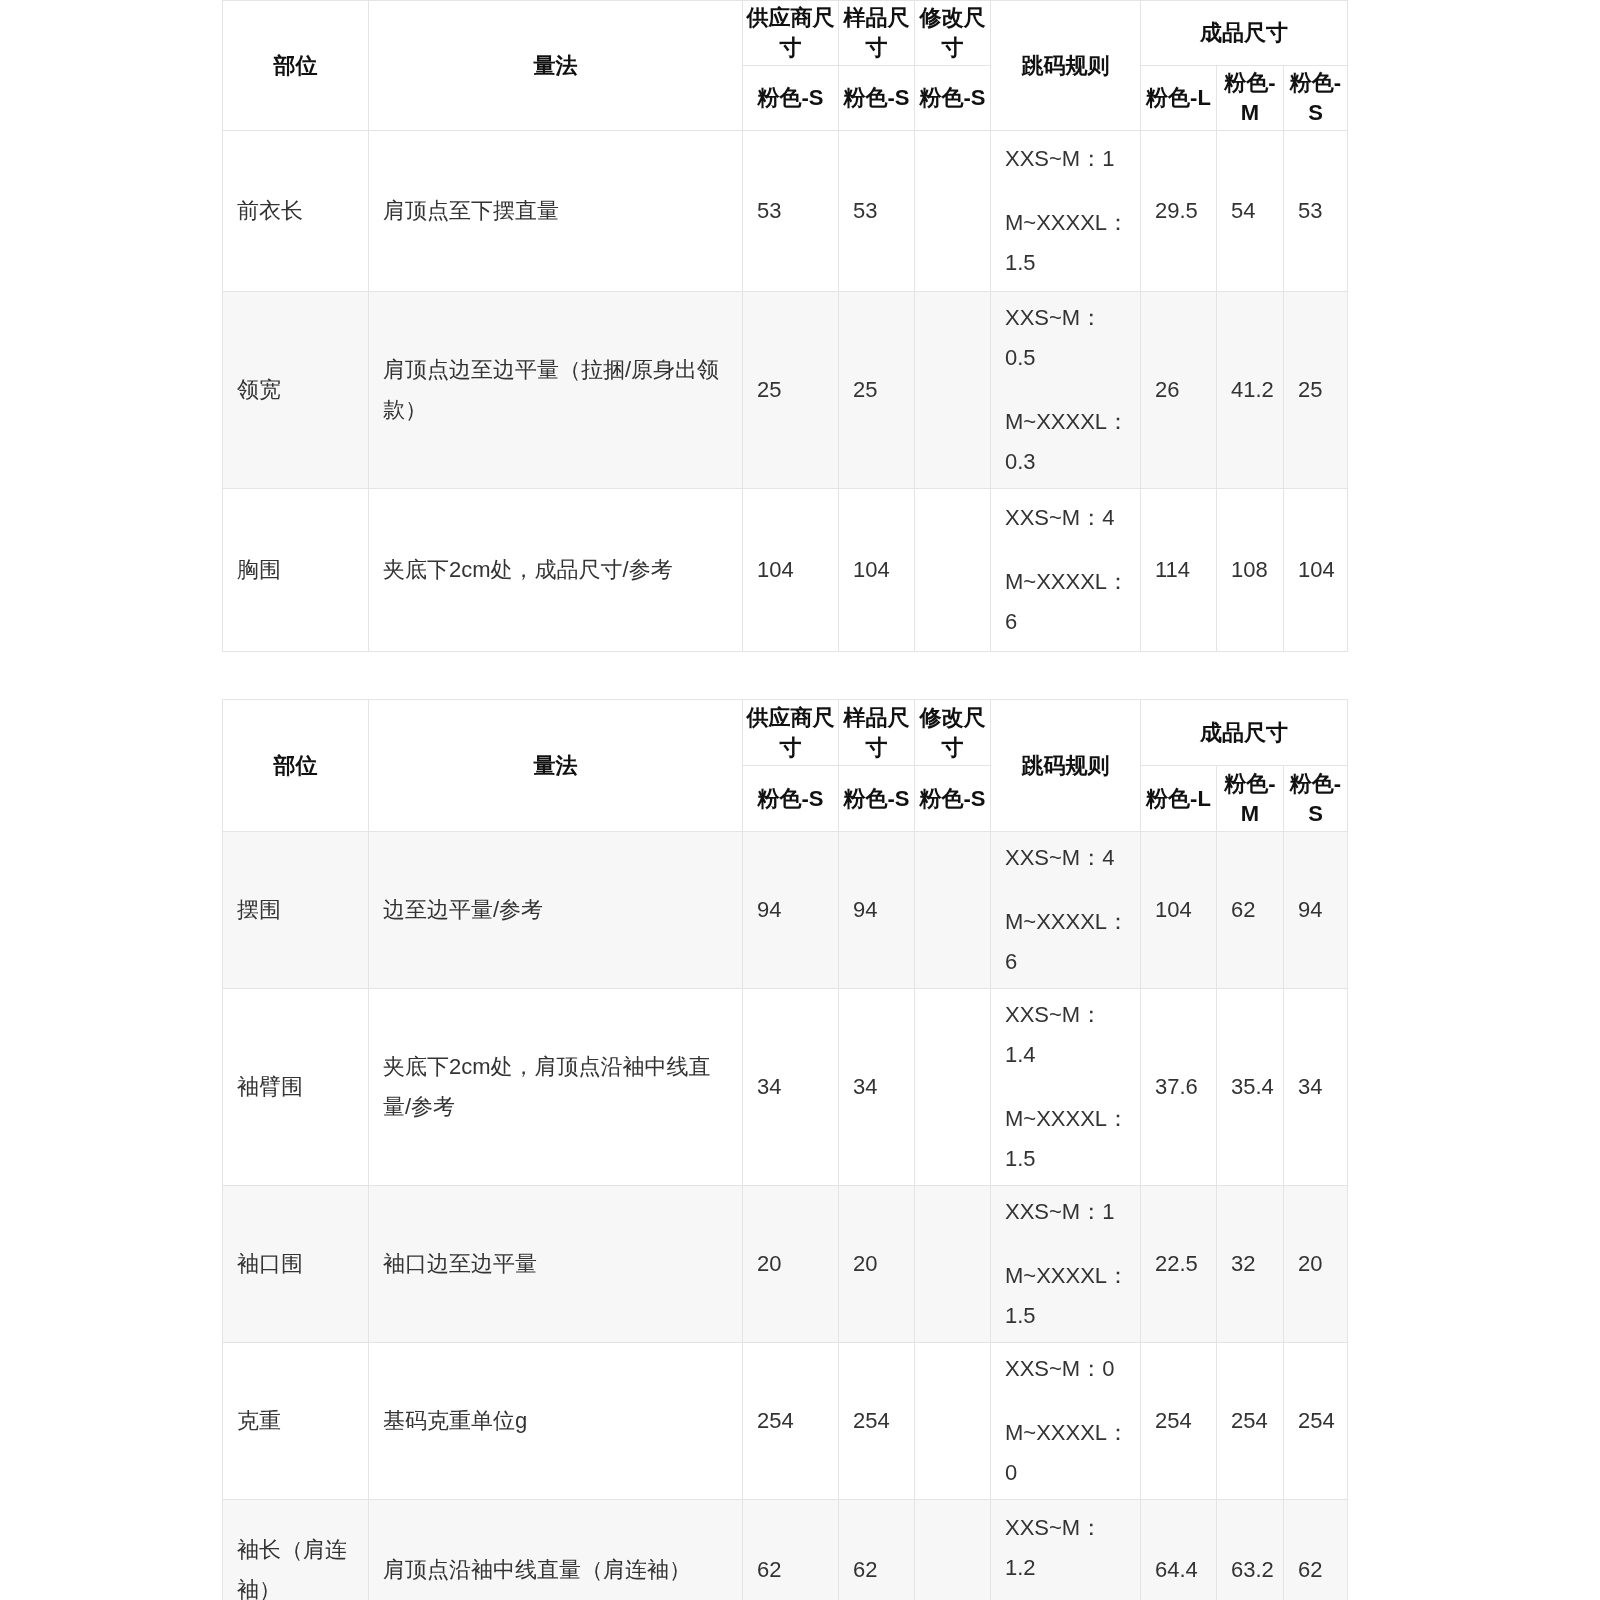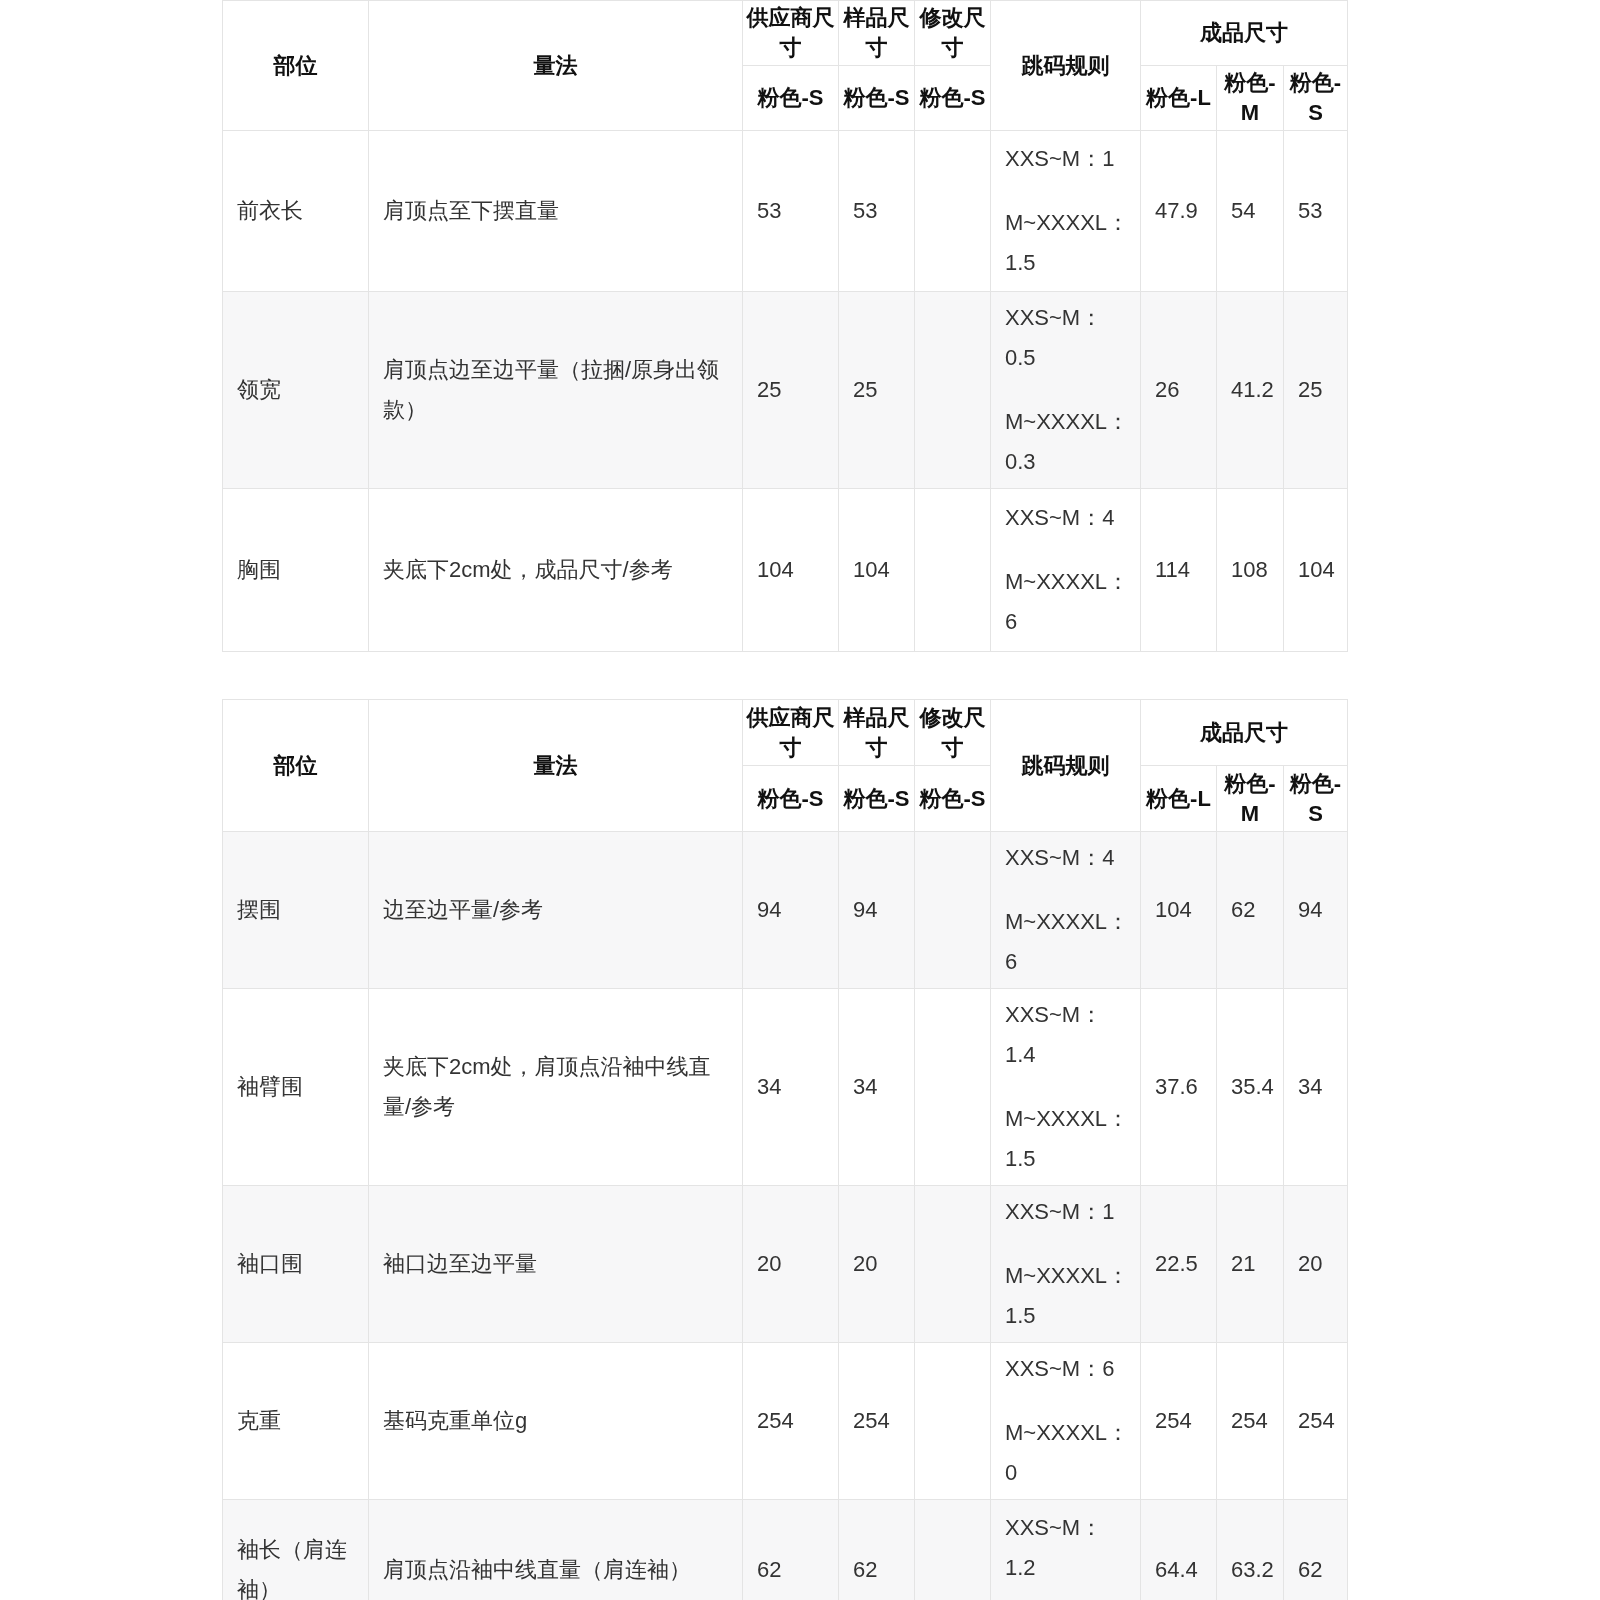--- a/index.html
+++ b/index.html
@@ -112,21 +112,21 @@
           <td class="measure">肩顶点至下摆直量</td>
           <td class="num">53</td>
           <td class="num">53</td>
           <td class="num"></td>
           <td class="jump">
             <div class="jwrap">
               <p>XXS~M：1</p>
               <p>M~XXXXL：1.5</p>
             </div>
           </td>
-          <td class="num">47.9</td>
+          <td class="num">29.5</td>
           <td class="num">54</td>
           <td class="num">53</td>
         </tr>
         <tr style="height: 181px;">
           <td class="part">领宽</td>
           <td class="measure">肩顶点边至边平量（拉捆/原身出领款）</td>
           <td class="num">25</td>
           <td class="num">25</td>
           <td class="num"></td>
           <td class="jump">
@@ -228,32 +228,32 @@
           <td class="num">20</td>
           <td class="num">20</td>
           <td class="num"></td>
           <td class="jump">
             <div class="jwrap">
               <p>XXS~M：1</p>
               <p>M~XXXXL：1.5</p>
             </div>
           </td>
           <td class="num">22.5</td>
-          <td class="num">21</td>
+          <td class="num">32</td>
           <td class="num">20</td>
         </tr>
         <tr style="height: 157px;">
           <td class="part">克重</td>
           <td class="measure">基码克重单位g</td>
           <td class="num">254</td>
           <td class="num">254</td>
           <td class="num"></td>
           <td class="jump">
             <div class="jwrap">
-              <p>XXS~M：6</p>
+              <p>XXS~M：0</p>
               <p>M~XXXXL：0</p>
             </div>
           </td>
           <td class="num">254</td>
           <td class="num">254</td>
           <td class="num">254</td>
         </tr>
         <tr class="cut" style="height: 140px;">
           <td class="part">袖长（肩连袖）</td>
           <td class="measure">肩顶点沿袖中线直量（肩连袖）</td>

